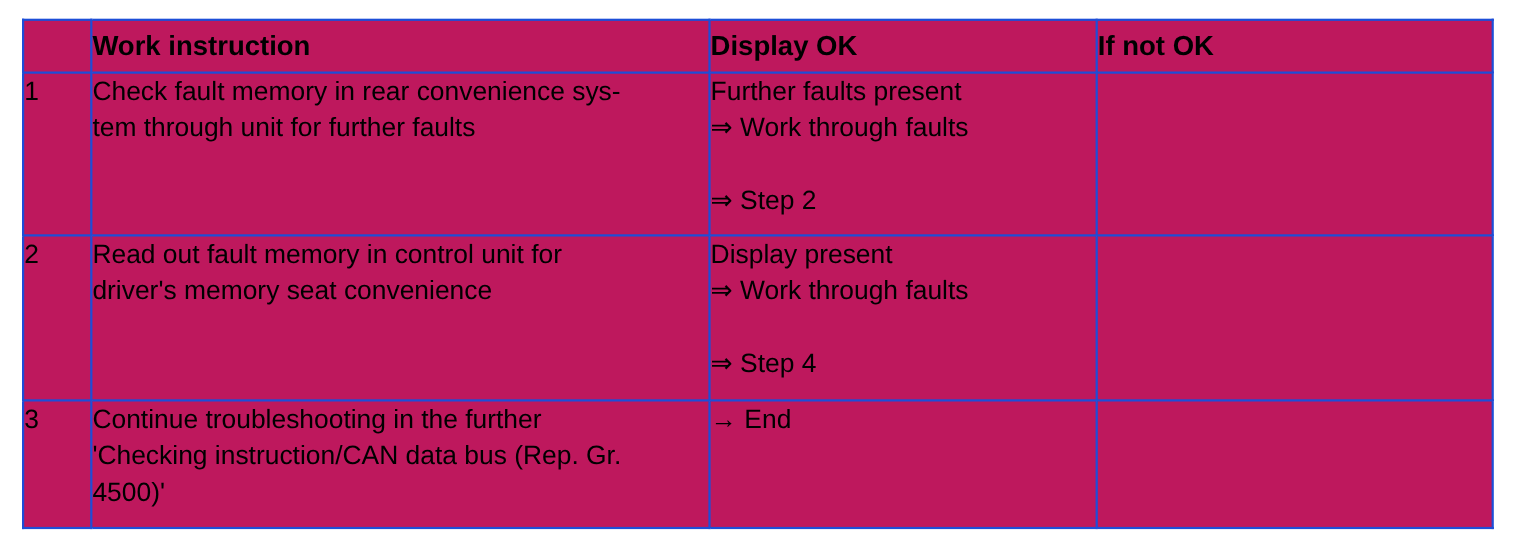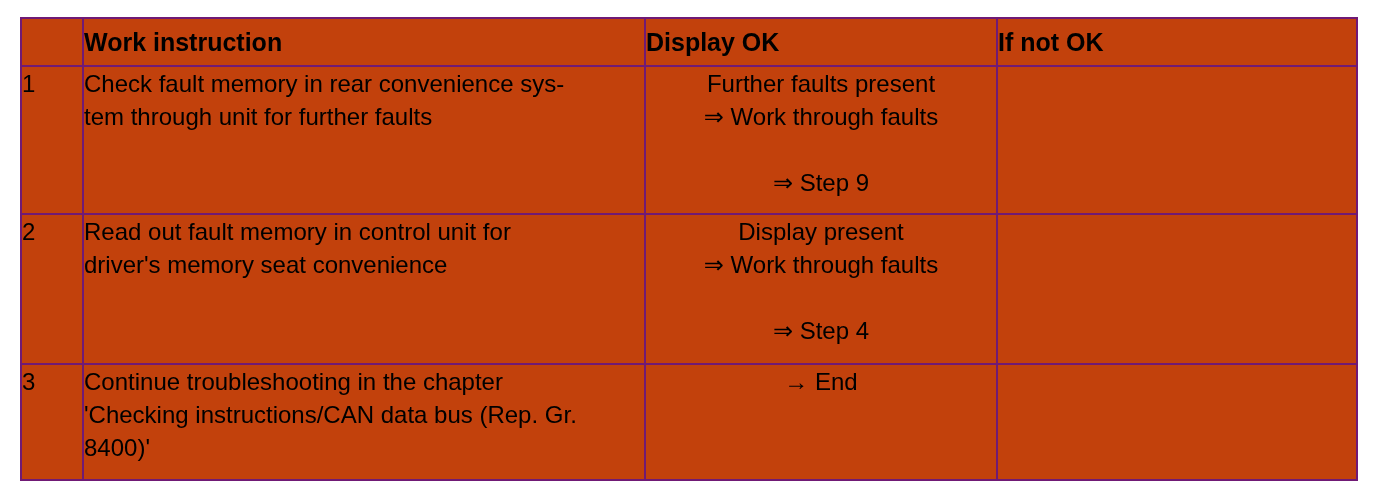--- a/index.html
+++ b/index.html
@@ -28,24 +28,24 @@
     left: 20px;
     top: 17px;
     width: 1336px;
     border-collapse: collapse;
     table-layout: fixed;
     background: #ffffff;
   }
 
   .proc-table td,
   .proc-table th {
-    border: 2px solid #701a75;
+    border: 2px solid #1d4ed8;
     padding: 0;
     vertical-align: top;
-    background: #c2410c;
+    background: #be185d;
   }
 
   
   .col-num      { width: 62px; }
   .col-instr    { width: 562px; }
   .col-display  { width: 352px; }
   .col-notok    { width: 360px; }
 
   
   .header-row th {
@@ -75,21 +75,20 @@
     padding: 9px 0 0 6px;
     font-size: 24px;
     line-height: 33px;
   }
   .cell-instr {
     padding: 9px 10px 10px 11px;
     margin-left: 45px;
   }
   .cell-display {
     padding: 9px 10px 10px 11px;
-    text-align: center;
   }
   .cell-notok {
     padding: 9px 10px 10px 11px;
   }
 
   .row-1 td { height: 146px; }
   .row-2 td { height: 148px; }
   .row-3 td { height: 114px; }
 
   .line { display: block; white-space: pre; }
@@ -122,21 +121,21 @@
       <tr class="body-row row-1">
         <td class="cell-num">1</td>
         <td class="cell-instr">
           <span class="line">Check fault memory in rear convenience sys-</span>
           <span class="line">tem through unit for further faults</span>
         </td>
         <td class="cell-display">
           <span class="line">Further faults present</span>
           <span class="line">⇒ Work through faults</span>
           <span class="line blank"></span>
-          <span class="line">⇒ Step 9</span>
+          <span class="line">⇒ Step 2</span>
         </td>
         <td class="cell-notok"></td>
       </tr>
 
       <tr class="body-row row-2">
         <td class="cell-num">2</td>
         <td class="cell-instr">
           <span class="line">Read out fault memory in control unit for</span>
           <span class="line">driver's memory seat convenience</span>
         </td>
@@ -145,23 +144,23 @@
           <span class="line">⇒ Work through faults</span>
           <span class="line blank"></span>
           <span class="line">⇒ Step 4</span>
         </td>
         <td class="cell-notok"></td>
       </tr>
 
       <tr class="body-row row-3">
         <td class="cell-num">3</td>
         <td class="cell-instr">
-          <span class="line">Continue troubleshooting in the chapter</span>
-          <span class="line">'Checking instructions/CAN data bus (Rep. Gr.</span>
-          <span class="line">8400)'</span>
+          <span class="line">Continue troubleshooting in the further</span>
+          <span class="line">'Checking instruction/CAN data bus (Rep. Gr.</span>
+          <span class="line">4500)'</span>
         </td>
         <td class="cell-display">
           <span class="line">→ End</span>
         </td>
         <td class="cell-notok"></td>
       </tr>
 
     </tbody>
   </table>
 

